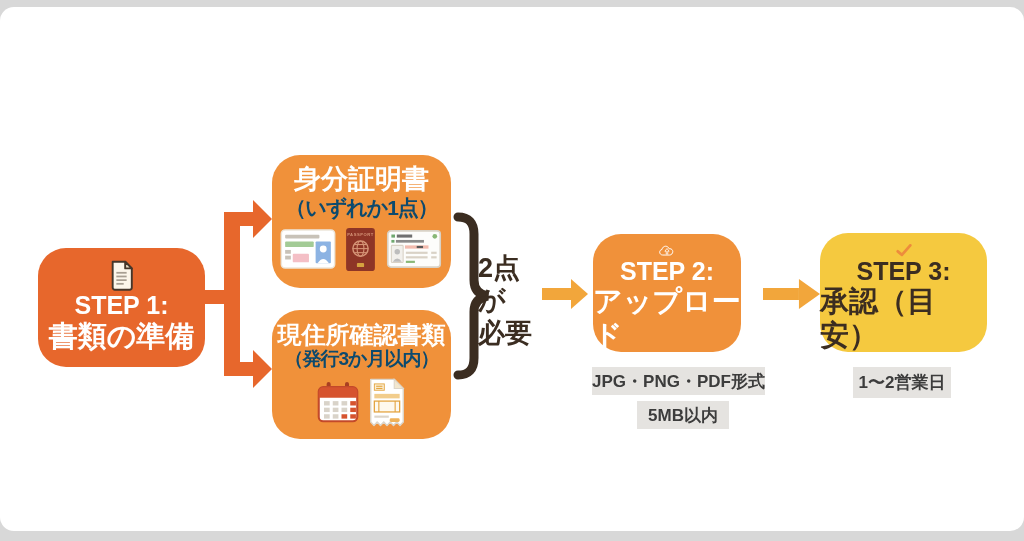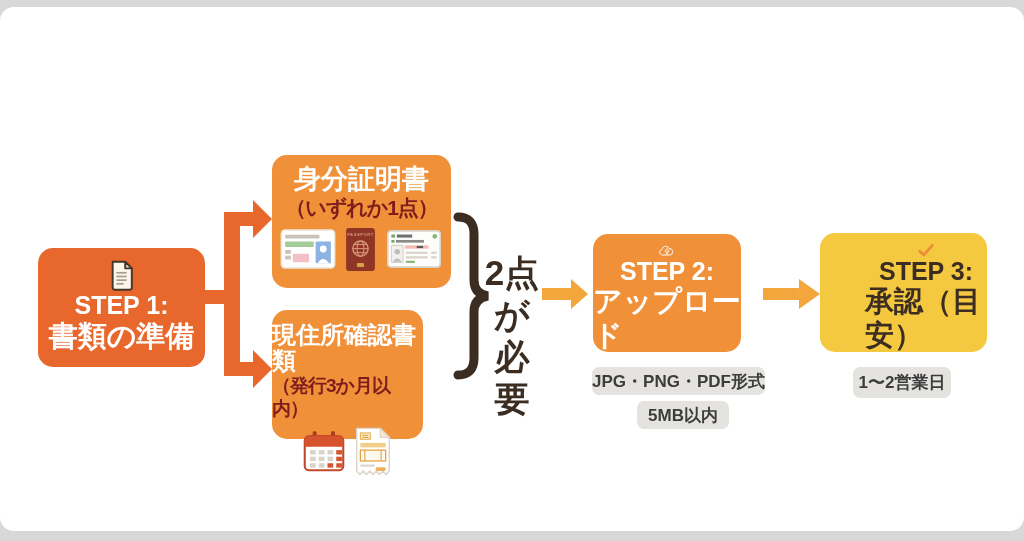--- a/index.html
+++ b/index.html
@@ -7,49 +7,49 @@
   #canvas{
     position:relative;width:1024px;height:541px;overflow:hidden;
     font-family:"Liberation Sans","DejaVu Sans",sans-serif;
     background:#D8D8D8;
   }
   .panel{position:absolute;left:0;right:0;top:7px;bottom:10px;background:#FFFFFF;border-radius:14px;}
   .title{
     position:absolute;left:0;right:0;top:46px;text-align:center;
     font-size:41px;font-weight:800;color:#3B2D21;letter-spacing:1px;
   }
-  .box{position:absolute;border-radius:15px;display:flex;flex-direction:column;align-items:center;}
+  .box{position:absolute;border-radius:28px;display:flex;flex-direction:column;align-items:center;}
   .step1{left:38px;top:248px;width:167px;height:119px;background:#E7672C;}
   .idbox{left:272px;top:155px;width:179px;height:133px;background:#F0913A;}
-  .addrbox{left:272px;top:310px;width:151px;height:129px;background:#F0913A;}
+  .addrbox{left:272px;top:310px;width:179px;height:129px;background:#F0913A;}
   .step2{left:593px;top:234px;width:148px;height:118px;background:#F0913A;}
-  .step3{left:820px;top:233px;width:167px;height:119px;background:#F5C93F;padding-left:45px;}
+  .step3{left:820px;top:233px;width:167px;height:119px;background:#F5C93F;}
   .step-line1{font-size:25px;font-weight:800;color:#FFFFFF;line-height:1.15;}
   .step-line2{font-size:29px;font-weight:700;color:#FFFFFF;line-height:1.15;}
   .dark .step-line1,.dark .step-line2{color:#3B2D21;}
   .box-title{font-size:27px;font-weight:800;color:#FFFFFF;line-height:1.1;margin-top:10px;}
-  .box-sub{font-size:21px;font-weight:800;color:#7f1d1d;line-height:1.2;letter-spacing:-1px;}
+  .box-sub{font-size:21px;font-weight:800;color:#0c4a6e;line-height:1.2;letter-spacing:-1px;}
   .addrbox .box-title{font-size:24px;margin-top:12px;}
   .addrbox .box-sub{font-size:19px;}
   .iconrow{display:flex;align-items:center;gap:9px;margin-top:7px;}
   .step-icon{margin-top:11px;}
   .pill{
-    position:absolute;background:#E5E3E0;border-radius:7px;color:#3C3C3C;
+    position:absolute;background:#E5E3E0;border-radius:0;color:#3C3C3C;
     font-weight:700;display:flex;align-items:center;justify-content:center;font-size:17px;
   }
   .pill-jpg{left:592px;top:367px;width:173px;height:28px;}
   .pill-5mb{left:637px;top:401px;width:92px;height:28px;}
   .pill-days{left:853px;top:367px;width:98px;height:31px;}
   .connector{position:absolute;left:200px;top:198px;}
   .flow-arrow1{position:absolute;left:542px;top:279px;}
   .flow-arrow2{position:absolute;left:763px;top:279px;}
   .brace{position:absolute;left:452px;top:212px;}
   .req-text{
-    position:absolute;left:478px;top:252px;width:68px;text-align:center;
-    font-size:35px;font-weight:800;color:#3B2D21;line-height:1.2;
+    position:absolute;left:478px;top:252px;width:68px;
+    font-size:27px;font-weight:800;color:#3B2D21;line-height:1.2;
   }
 </style>
 </head>
 <body>
 
 <div id="canvas">
   <div class="panel"></div>
 
 
   <div class="box step1">

